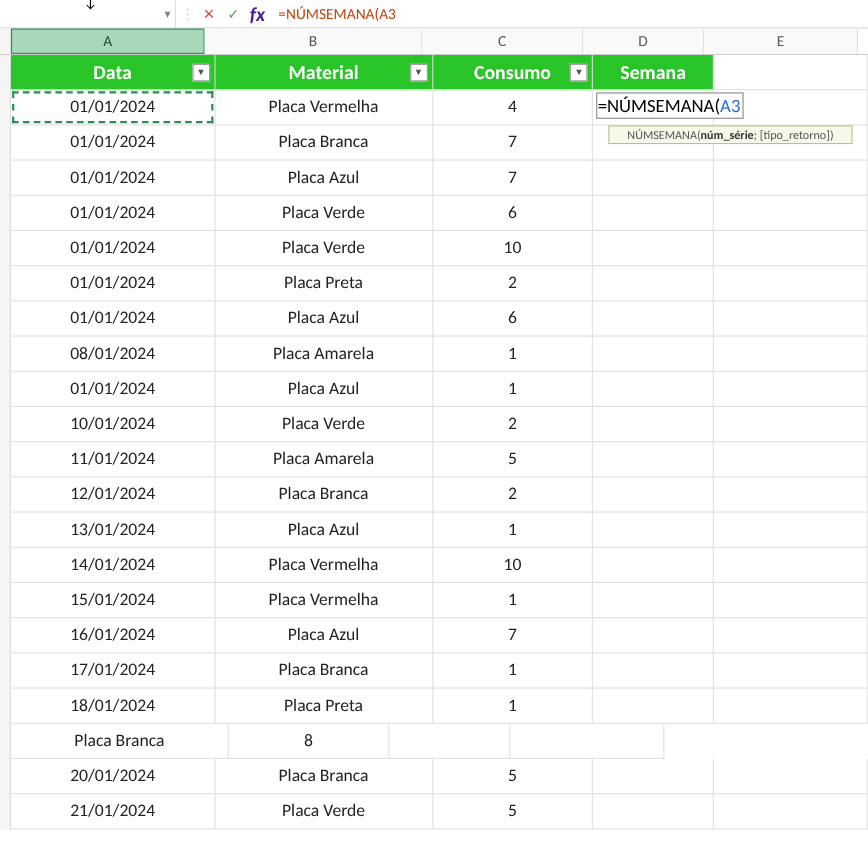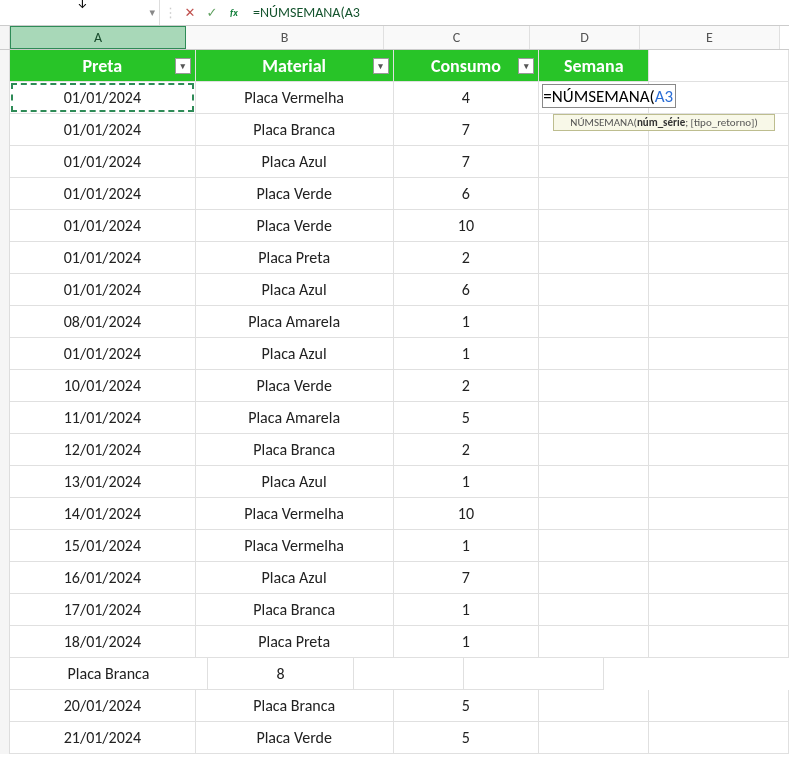--- a/index.html
+++ b/index.html
@@ -46,26 +46,26 @@
   .fx-btn {
     display: inline-flex;
     align-items: center;
     justify-content: center;
     width: 18px;
     height: 20px;
     font-weight: bold;
   }
   .fx-cancel { color: #c0504d; font-weight:normal; }
   .fx-accept { color: #5fa05f; font-weight:normal; }
-  .fx-label { font-style: italic; font-size: 10px; color:#15803d; }
+  .fx-label { font-style: italic; font-size: 18px; color:#4c1d95; }
   .formula-input {
     flex: 1;
     padding-left: 6px;
     font-size: 14px;
-    color: #14532d;
+    color: #c2410c;
   }
 
   
   .insert-arrow {
     position: absolute;
     top: -5px;
     left: 76px;
     font-size: 14px;
     line-height: 14px;
     color: #000;
@@ -217,21 +217,21 @@
   <div class="colhead colC">C</div>
   <div class="colhead colD">D</div>
   <div class="colhead colE">E</div>
 </div>
 
 <div class="grid">
 
   <div class="row theader">
     <div class="rowhead-spacer"></div>
     <div class="cell cA">
-      <span>Preta</span>
+      <span>Data</span>
       <span class="filter-btn">▾</span>
     </div>
     <div class="cell cB">
       <span>Material</span>
       <span class="filter-btn">▾</span>
     </div>
     <div class="cell cC">
       <span>Consumo</span>
       <span class="filter-btn">▾</span>
     </div>

